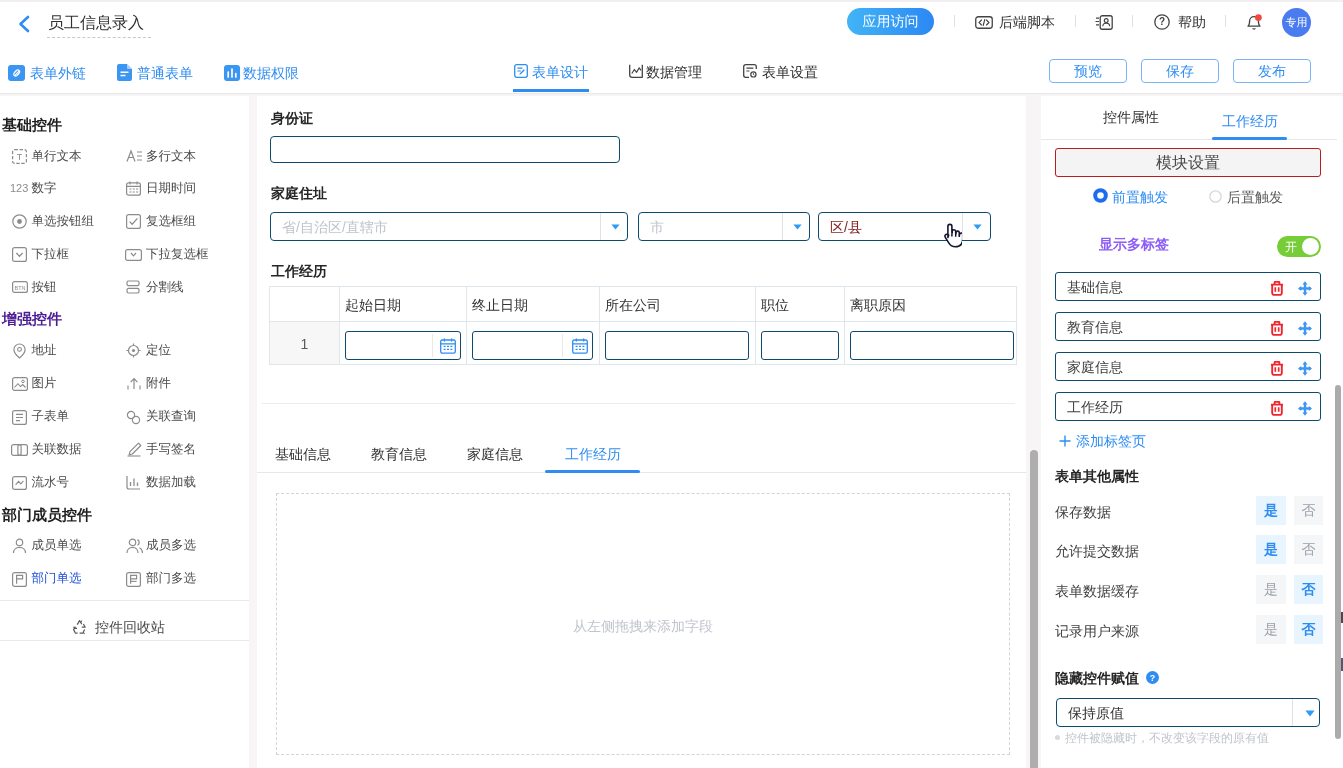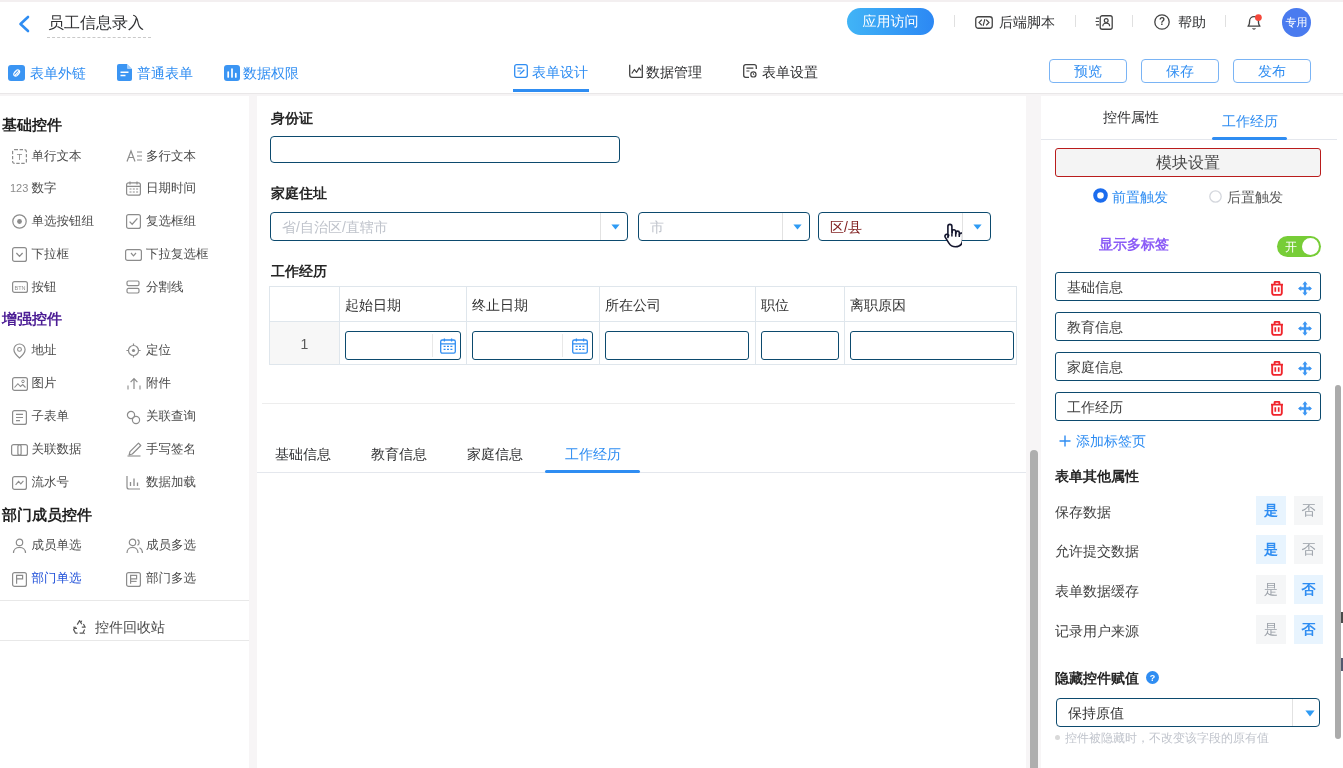--- a/index.html
+++ b/index.html
@@ -326,20 +326,23 @@
 
 <div class="abs" style="left:262px;top:403px;width:753px;height:1px;background:#ededed;"></div>
 
 <div class="abs t14" style="left:275px;top:447px;color:#303133;">基础信息</div>
 <div class="abs t14" style="left:371px;top:447px;color:#303133;">教育信息</div>
 <div class="abs t14" style="left:467px;top:447px;color:#303133;">家庭信息</div>
 <div class="abs t14 blue" style="left:565px;top:447px;">工作经历</div>
 <div class="abs" style="left:257px;top:472px;width:769px;height:1px;background:#e4e7ed;"></div>
 <div class="abs" style="left:545px;top:470px;width:95px;height:3px;background:#2f8df2;border-radius:2px;"></div>
 
+<div class="abs" style="left:276px;top:493px;width:734px;height:262px;border:1px dashed #d4d4d4;">
+  <div class="abs" style="left:0;top:124px;width:732px;text-align:center;font-size:14px;color:#c0c4cc;">从左侧拖拽来添加字段</div>
+</div>
 
 <div class="abs" style="left:1026px;top:96px;width:15px;height:672px;background:#f7f5f6;"></div>
 <div class="abs" style="left:1029.5px;top:450px;width:8.5px;height:318px;background:#aeaeae;border-radius:5px 5px 0 0;"></div>
 
 <div class="abs t14" style="left:1103px;top:110px;color:#303133;text-align:right;">控件属性</div>
 <div class="abs t14 blue" style="left:1222px;top:114px;">工作经历</div>
 <div class="abs" style="left:1041px;top:139px;width:296px;height:1px;background:#e4e7ed;"></div>
 <div class="abs" style="left:1212px;top:137px;width:75px;height:3px;background:#2f8df2;border-radius:2px;"></div>
 
 <div class="abs" style="left:1055px;top:148px;width:266px;height:29px;background:#f4f4f4;border:1px solid #b91c1c;border-radius:3px;color:#4a4a4a;font-size:16px;line-height:27px;text-align:center;">模块设置</div>

